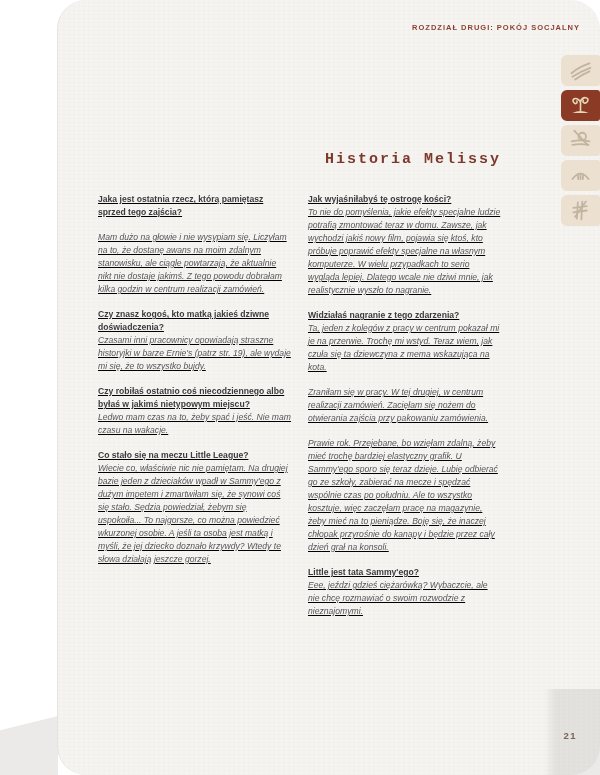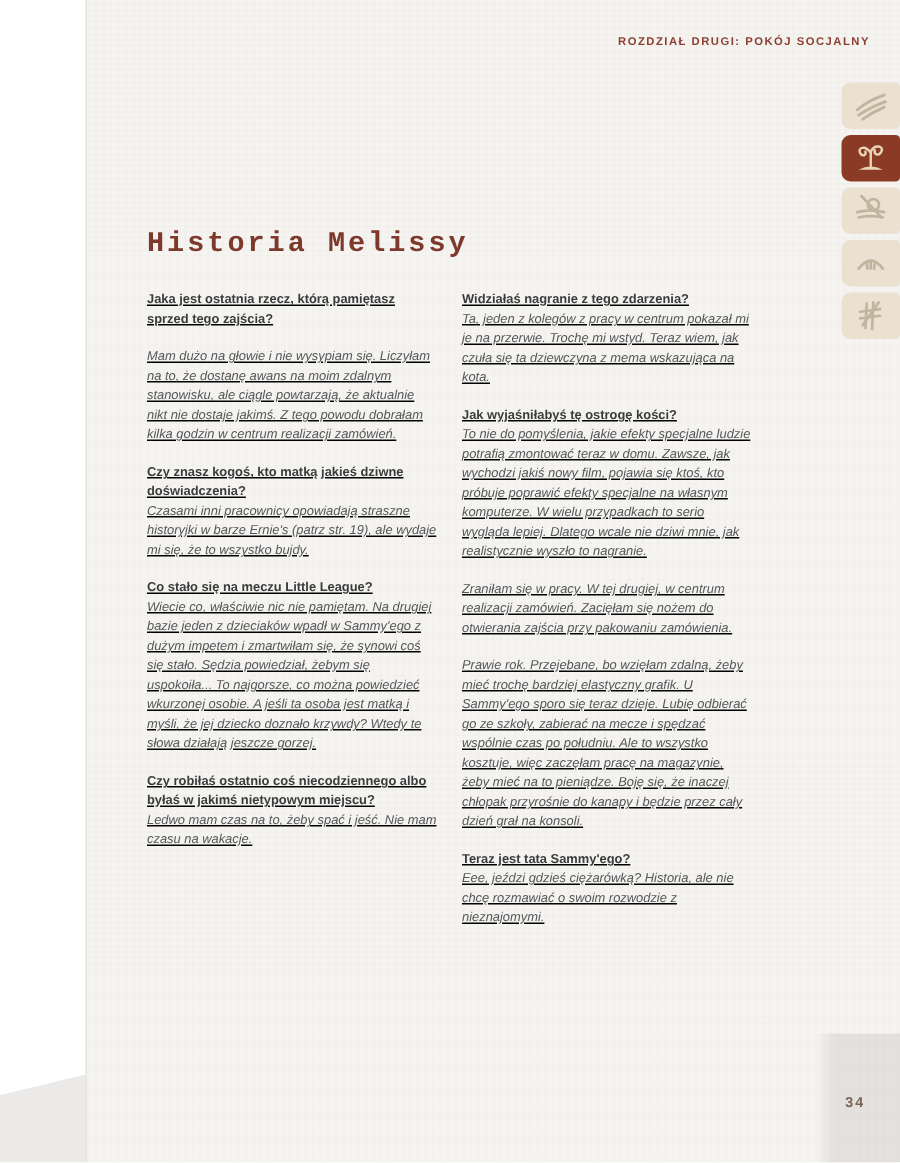--- a/index.html
+++ b/index.html
@@ -8,33 +8,34 @@
 
   .canvas { position:relative; width:600px; height:775px; background:#ffffff; overflow:hidden; }
 
   .paper {
     position:absolute; left:57px; top:0; width:543px; height:775px;
     background:
       repeating-linear-gradient(90deg, rgba(120,110,100,0.015) 0 2px, rgba(0,0,0,0) 2px 5px),
       repeating-linear-gradient(0deg, rgba(120,110,100,0.02) 0 1px, rgba(0,0,0,0) 1px 4px),
       #f5f4f1;
     border-left:1px solid #e6e4e0;
+    border-radius:29px;
   }
 
   .chapter {
     position:absolute; top:23px; right:20px;
     font-size:7.5px; font-weight:bold; letter-spacing:1px;
     color:#8d4032; text-transform:uppercase; white-space:nowrap;
   }
 
   .title {
     position:absolute; top:151px; left:40px; width:403px;
-    text-align:left;
+    text-align:right;
     font-family:"Liberation Mono", monospace;
-    font-weight:bold; font-size:19px; letter-spacing:2px;
+    font-weight:bold; font-size:15px; letter-spacing:2px;
     color:#7d392c; white-space:nowrap;
   }
 
   .columns { position:absolute; top:193px; left:40px; width:403px; display:flex; gap:17px; }
   .col { flex:1; min-width:0; }
   .qa { margin-bottom:12px;text-decoration:underline; }
   .q { font-size:8.6px; font-weight:bold; line-height:13px; color:#3b3b3d; }
   .a { font-size:8.6px; font-style:italic; line-height:13px; color:#56565a; }
 
   .pagenum {
@@ -79,52 +80,52 @@
             <div class="q">Jaka jest ostatnia rzecz, którą pamiętasz sprzed tego zajścia?</div>
           </div>
           <div class="qa">
             <div class="a">Mam dużo na głowie i nie wysypiam się. Liczyłam na to, że dostanę awans na moim zdalnym stanowisku, ale ciągle powtarzają, że aktualnie nikt nie dostaje jakimś. Z tego powodu dobrałam kilka godzin w centrum realizacji zamówień.</div>
           </div>
           <div class="qa">
             <div class="q">Czy znasz kogoś, kto matką jakieś dziwne doświadczenia?</div>
             <div class="a">Czasami inni pracownicy opowiadają straszne historyjki w barze Ernie's (patrz str. 19), ale wydaje mi się, że to wszystko bujdy.</div>
           </div>
           <div class="qa">
+            <div class="q">Czy robiłaś ostatnio coś niecodziennego albo byłaś w jakimś nietypowym miejscu?</div>
+            <div class="a">Ledwo mam czas na to, żeby spać i jeść. Nie mam czasu na wakacje.</div>
+          </div>
+          <div class="qa">
             <div class="q">Co stało się na meczu Little League?</div>
             <div class="a">Wiecie co, właściwie nic nie pamiętam. Na drugiej bazie jeden z dzieciaków wpadł w Sammy'ego z dużym impetem i zmartwiłam się, że synowi coś się stało. Sędzia powiedział, żebym się uspokoiła... To najgorsze, co można powiedzieć wkurzonej osobie. A jeśli ta osoba jest matką i myśli, że jej dziecko doznało krzywdy? Wtedy te słowa działają jeszcze gorzej.</div>
-          </div>
-          <div class="qa">
-            <div class="q">Czy robiłaś ostatnio coś niecodziennego albo byłaś w jakimś nietypowym miejscu?</div>
-            <div class="a">Ledwo mam czas na to, żeby spać i jeść. Nie mam czasu na wakacje.</div>
           </div>
         </div>
       <div class="col">
           <div class="qa">
+            <div class="q">Jak wyjaśniłabyś tę ostrogę kości?</div>
+            <div class="a">To nie do pomyślenia, jakie efekty specjalne ludzie potrafią zmontować teraz w domu. Zawsze, jak wychodzi jakiś nowy film, pojawia się ktoś, kto próbuje poprawić efekty specjalne na własnym komputerze. W wielu przypadkach to serio wygląda lepiej. Dlatego wcale nie dziwi mnie, jak realistycznie wyszło to nagranie.</div>
+          </div>
+          <div class="qa">
             <div class="q">Widziałaś nagranie z tego zdarzenia?</div>
             <div class="a">Ta, jeden z kolegów z pracy w centrum pokazał mi je na przerwie. Trochę mi wstyd. Teraz wiem, jak czuła się ta dziewczyna z mema wskazująca na kota.</div>
-          </div>
-          <div class="qa">
-            <div class="q">Jak wyjaśniłabyś tę ostrogę kości?</div>
-            <div class="a">To nie do pomyślenia, jakie efekty specjalne ludzie potrafią zmontować teraz w domu. Zawsze, jak wychodzi jakiś nowy film, pojawia się ktoś, kto próbuje poprawić efekty specjalne na własnym komputerze. W wielu przypadkach to serio wygląda lepiej. Dlatego wcale nie dziwi mnie, jak realistycznie wyszło to nagranie.</div>
           </div>
           <div class="qa">
             <div class="a">Zraniłam się w pracy. W tej drugiej, w centrum realizacji zamówień. Zacięłam się nożem do otwierania zajścia przy pakowaniu zamówienia.</div>
           </div>
           <div class="qa">
             <div class="a">Prawie rok. Przejebane, bo wzięłam zdalną, żeby mieć trochę bardziej elastyczny grafik. U Sammy'ego sporo się teraz dzieje. Lubię odbierać go ze szkoły, zabierać na mecze i spędzać wspólnie czas po południu. Ale to wszystko kosztuje, więc zaczęłam pracę na magazynie, żeby mieć na to pieniądze. Boję się, że inaczej chłopak przyrośnie do kanapy i będzie przez cały dzień grał na konsoli.</div>
           </div>
           <div class="qa">
-            <div class="q">Teraz jest tata Sammy'ego?</div>
-            <div class="a">Eee, jeździ gdzieś ciężarówką? Historia, ale nie chcę rozmawiać o swoim rozwodzie z nieznajomymi.</div>
+            <div class="q">Little jest tata Sammy'ego?</div>
+            <div class="a">Eee, jeździ gdzieś ciężarówką? Wybaczcie, ale nie chcę rozmawiać o swoim rozwodzie z nieznajomymi.</div>
           </div>
         </div>
     </div>
 
     <div class="corner-shade"></div>
-    <div class="pagenum">34</div>
+    <div class="pagenum">21</div>
   </div>
 
   <div class="tabs">
       <div class="tab">
         <span class="tab-icon">
           <svg viewBox="0 0 28 28" fill="none" stroke="currentColor" stroke-width="2.2" stroke-linecap="round">
             <path d="M4 17 Q12 10 24 6"></path>
             <path d="M5 21 Q14 15 25 11"></path>
             <path d="M8 24 Q15 19 24 15"></path>
           </svg>

